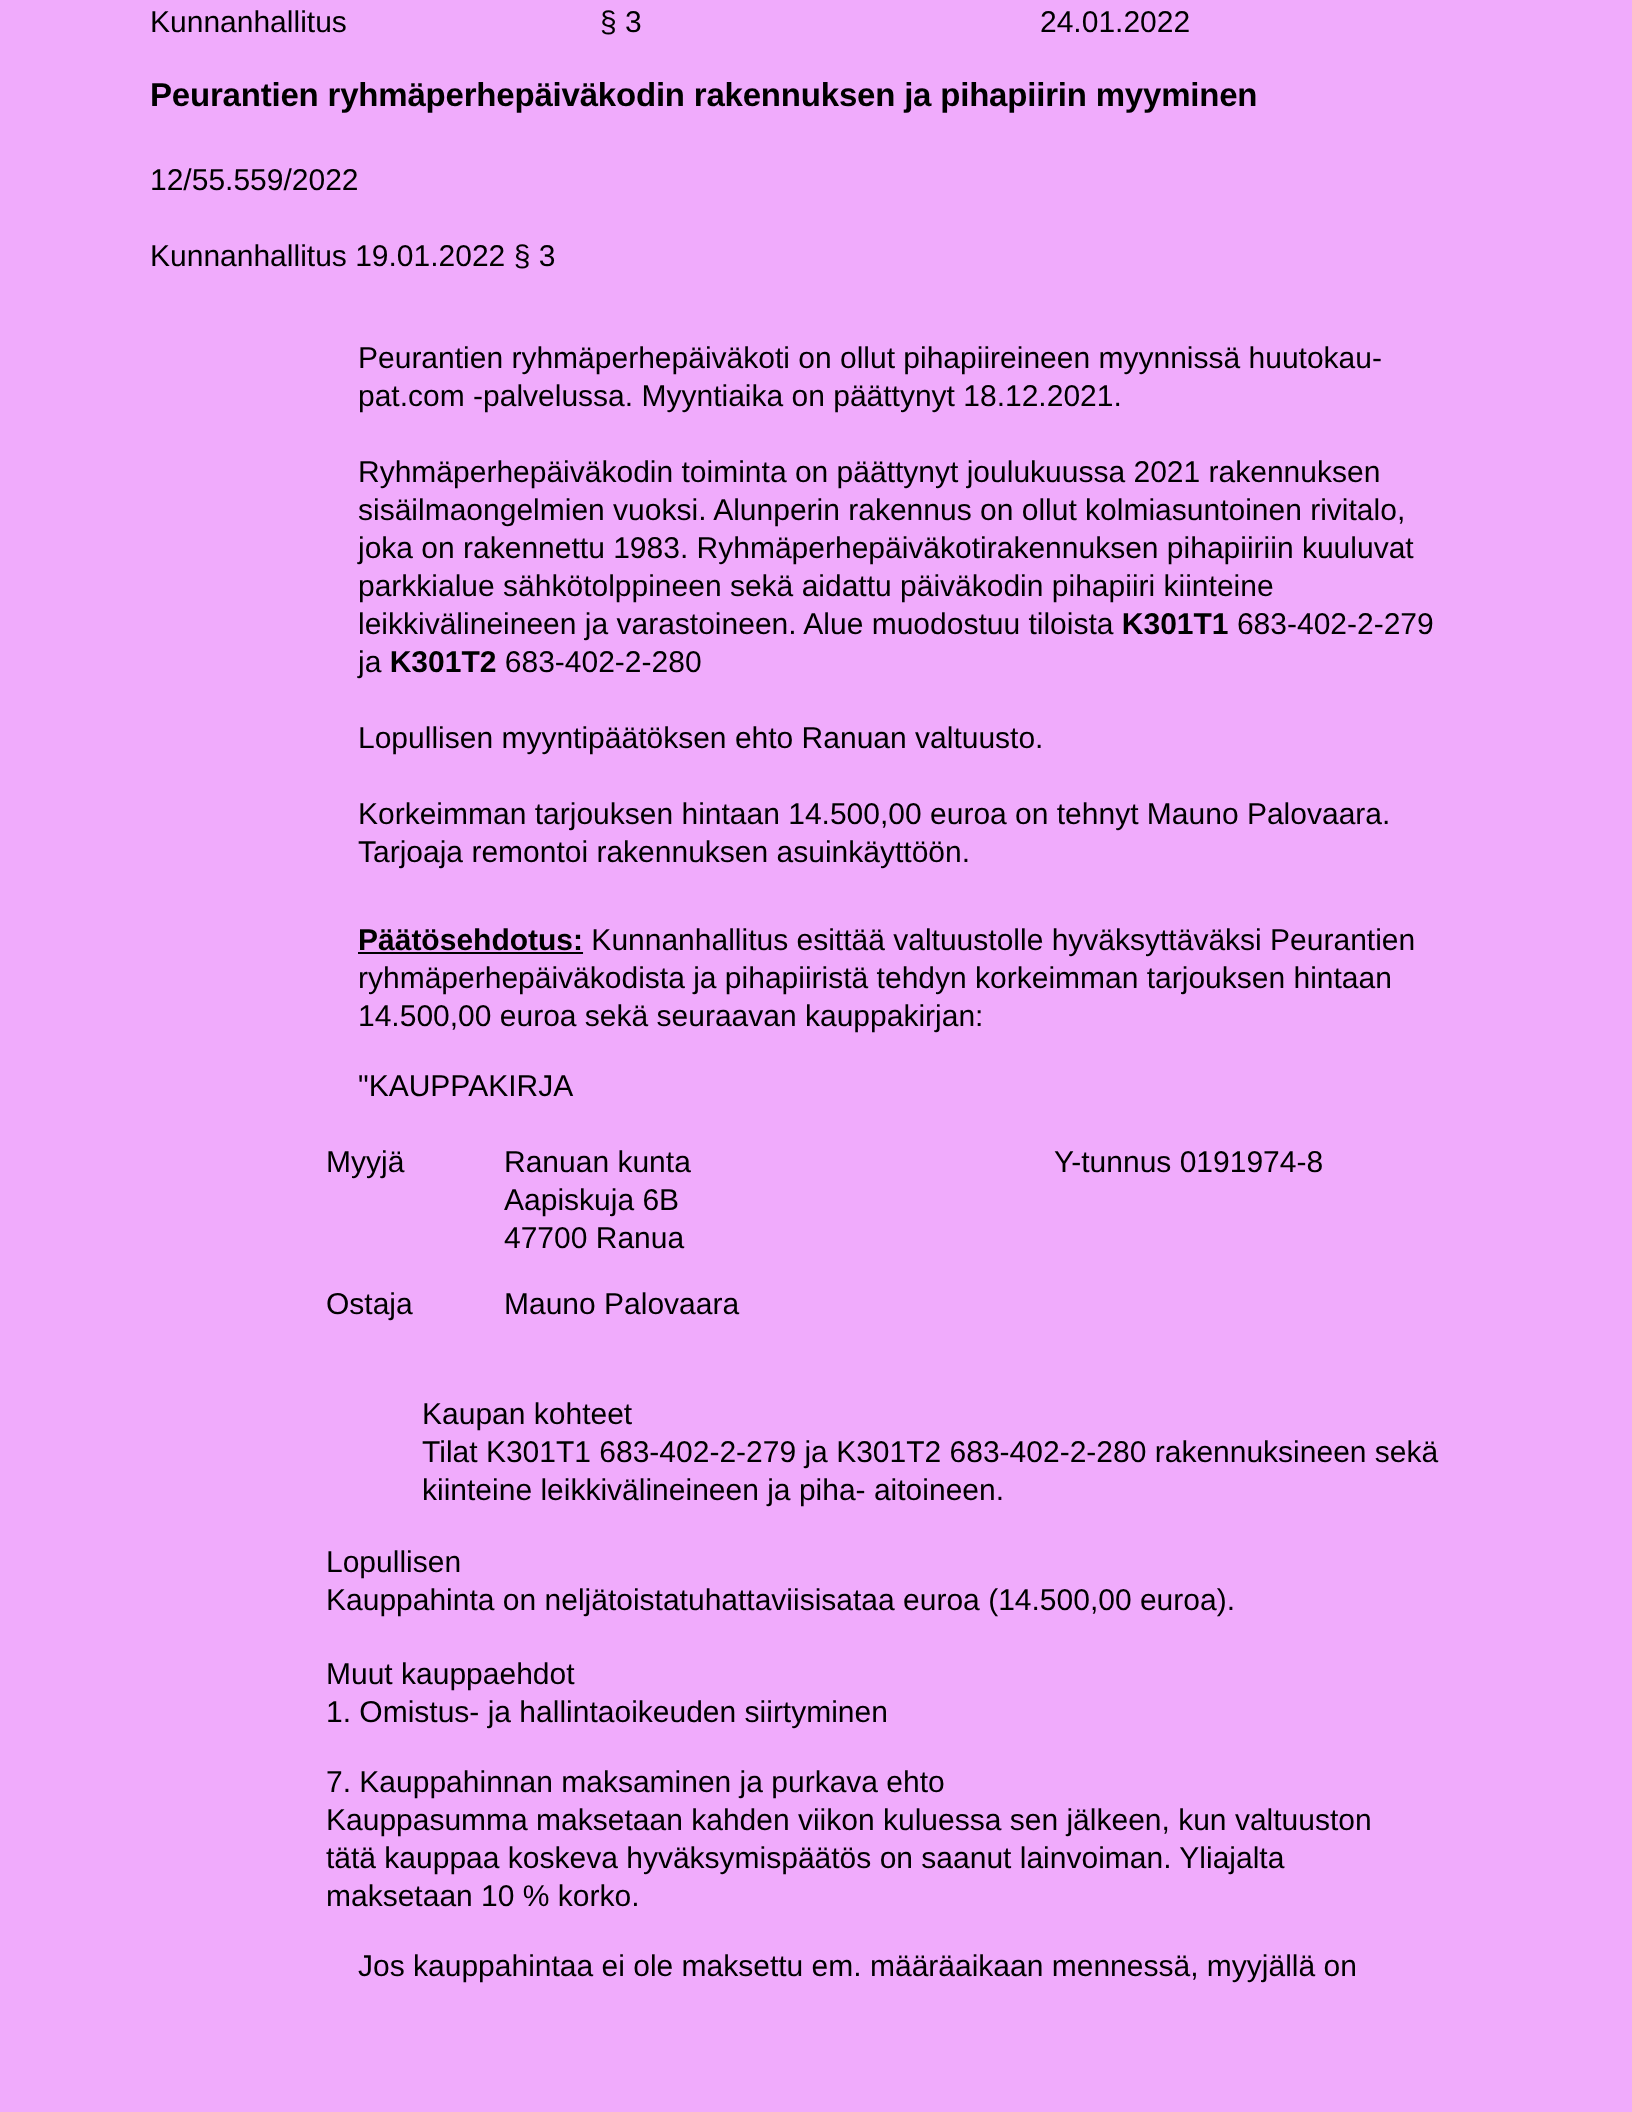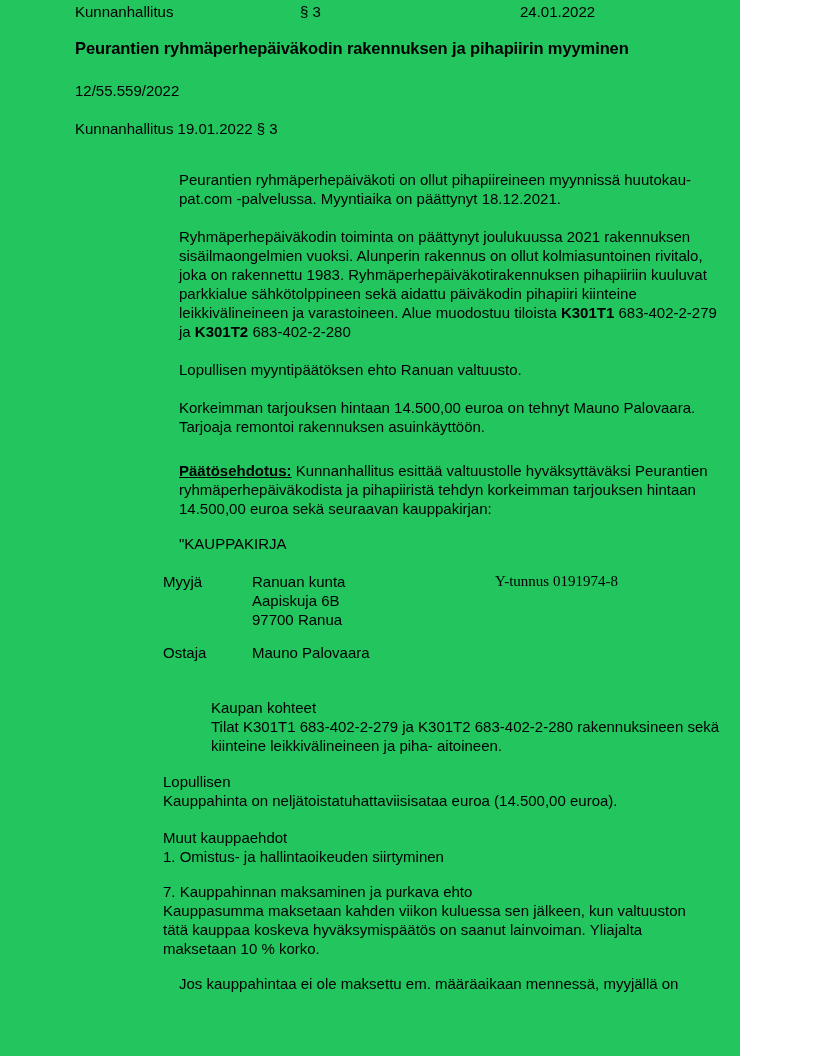--- a/index.html
+++ b/index.html
@@ -5,22 +5,22 @@
   * { margin: 0; padding: 0; box-sizing: border-box; }
   html, body { background: #ffffff; }
   body {
     width: 816px; height: 1056px;
     font-family: "Liberation Sans", sans-serif;
     color: #000000;
     overflow: hidden;
   }
   .page {
     position: relative;
-    width: 740px; height: 1056px;
-    background: #22c55e;
+    width: 816px; height: 1056px;
+    background: #f0abfc;
     font-size: 15px; line-height: 19px;
     overflow: hidden;
   }
   .doc-header {
     display: flex;
     padding-top: 2px;
     margin-left: 75px;
   }
   .col-committee { width: 225px; }
   .col-section   { width: 220px; }
@@ -45,21 +45,21 @@
   .gap18 { margin-top: 18px; }
   .gap19 { margin-top: 19px; }
   .gap25 { margin-top: 25px; }
   .gap36 { margin-top: 36px; margin-left: 48px; }
   .decision-label {
     font-weight: bold;
     text-decoration: underline;
   }
   .kv-row { position: relative; display: flex; }
   .kv-label { flex: 0 0 89px; width: 89px; }
-  .business-id { position: absolute; left: 332px; top: 0; font-family: Liberation Serif, serif; }
+  .business-id { position: absolute; left: 364px; top: 0; }
 </style>
 </head>
 <body>
 
 <div class="page">
 
   <div class="doc-header">
     <span class="col-committee">Kunnanhallitus</span>
     <span class="col-section">§ 3</span>
     <span class="col-date">24.01.2022</span>
@@ -89,21 +89,21 @@
 Tarjoaja remontoi rakennuksen asuinkäyttöön.</p>
 
     <p class="para pre gap25"><span class="decision-label">Päätösehdotus:</span><span> Kunnanhallitus esittää valtuustolle hyväksyttäväksi Peurantien
 ryhmäperhepäiväkodista ja pihapiiristä tehdyn korkeimman tarjouksen hintaan
 14.500,00 euroa sekä seuraavan kauppakirjan:</span></p>
 
     <p class="para gap14">"KAUPPAKIRJA</p>
 
     <div class="kv-row gap19">
       <span class="kv-label">Myyjä</span>
-      <span class="kv-value"><span>Ranuan kunta</span><br><span>Aapiskuja 6B</span><br><span>97700 Ranua</span></span>
+      <span class="kv-value"><span>Ranuan kunta</span><br><span>Aapiskuja 6B</span><br><span>47700 Ranua</span></span>
       <span class="business-id">Y-tunnus 0191974-8</span>
     </div>
 
     <div class="kv-row gap14">
       <span class="kv-label">Ostaja</span>
       <span class="kv-value">Mauno Palovaara</span>
     </div>
 
     <div class="section gap36">
       <div>Kaupan kohteet</div>

